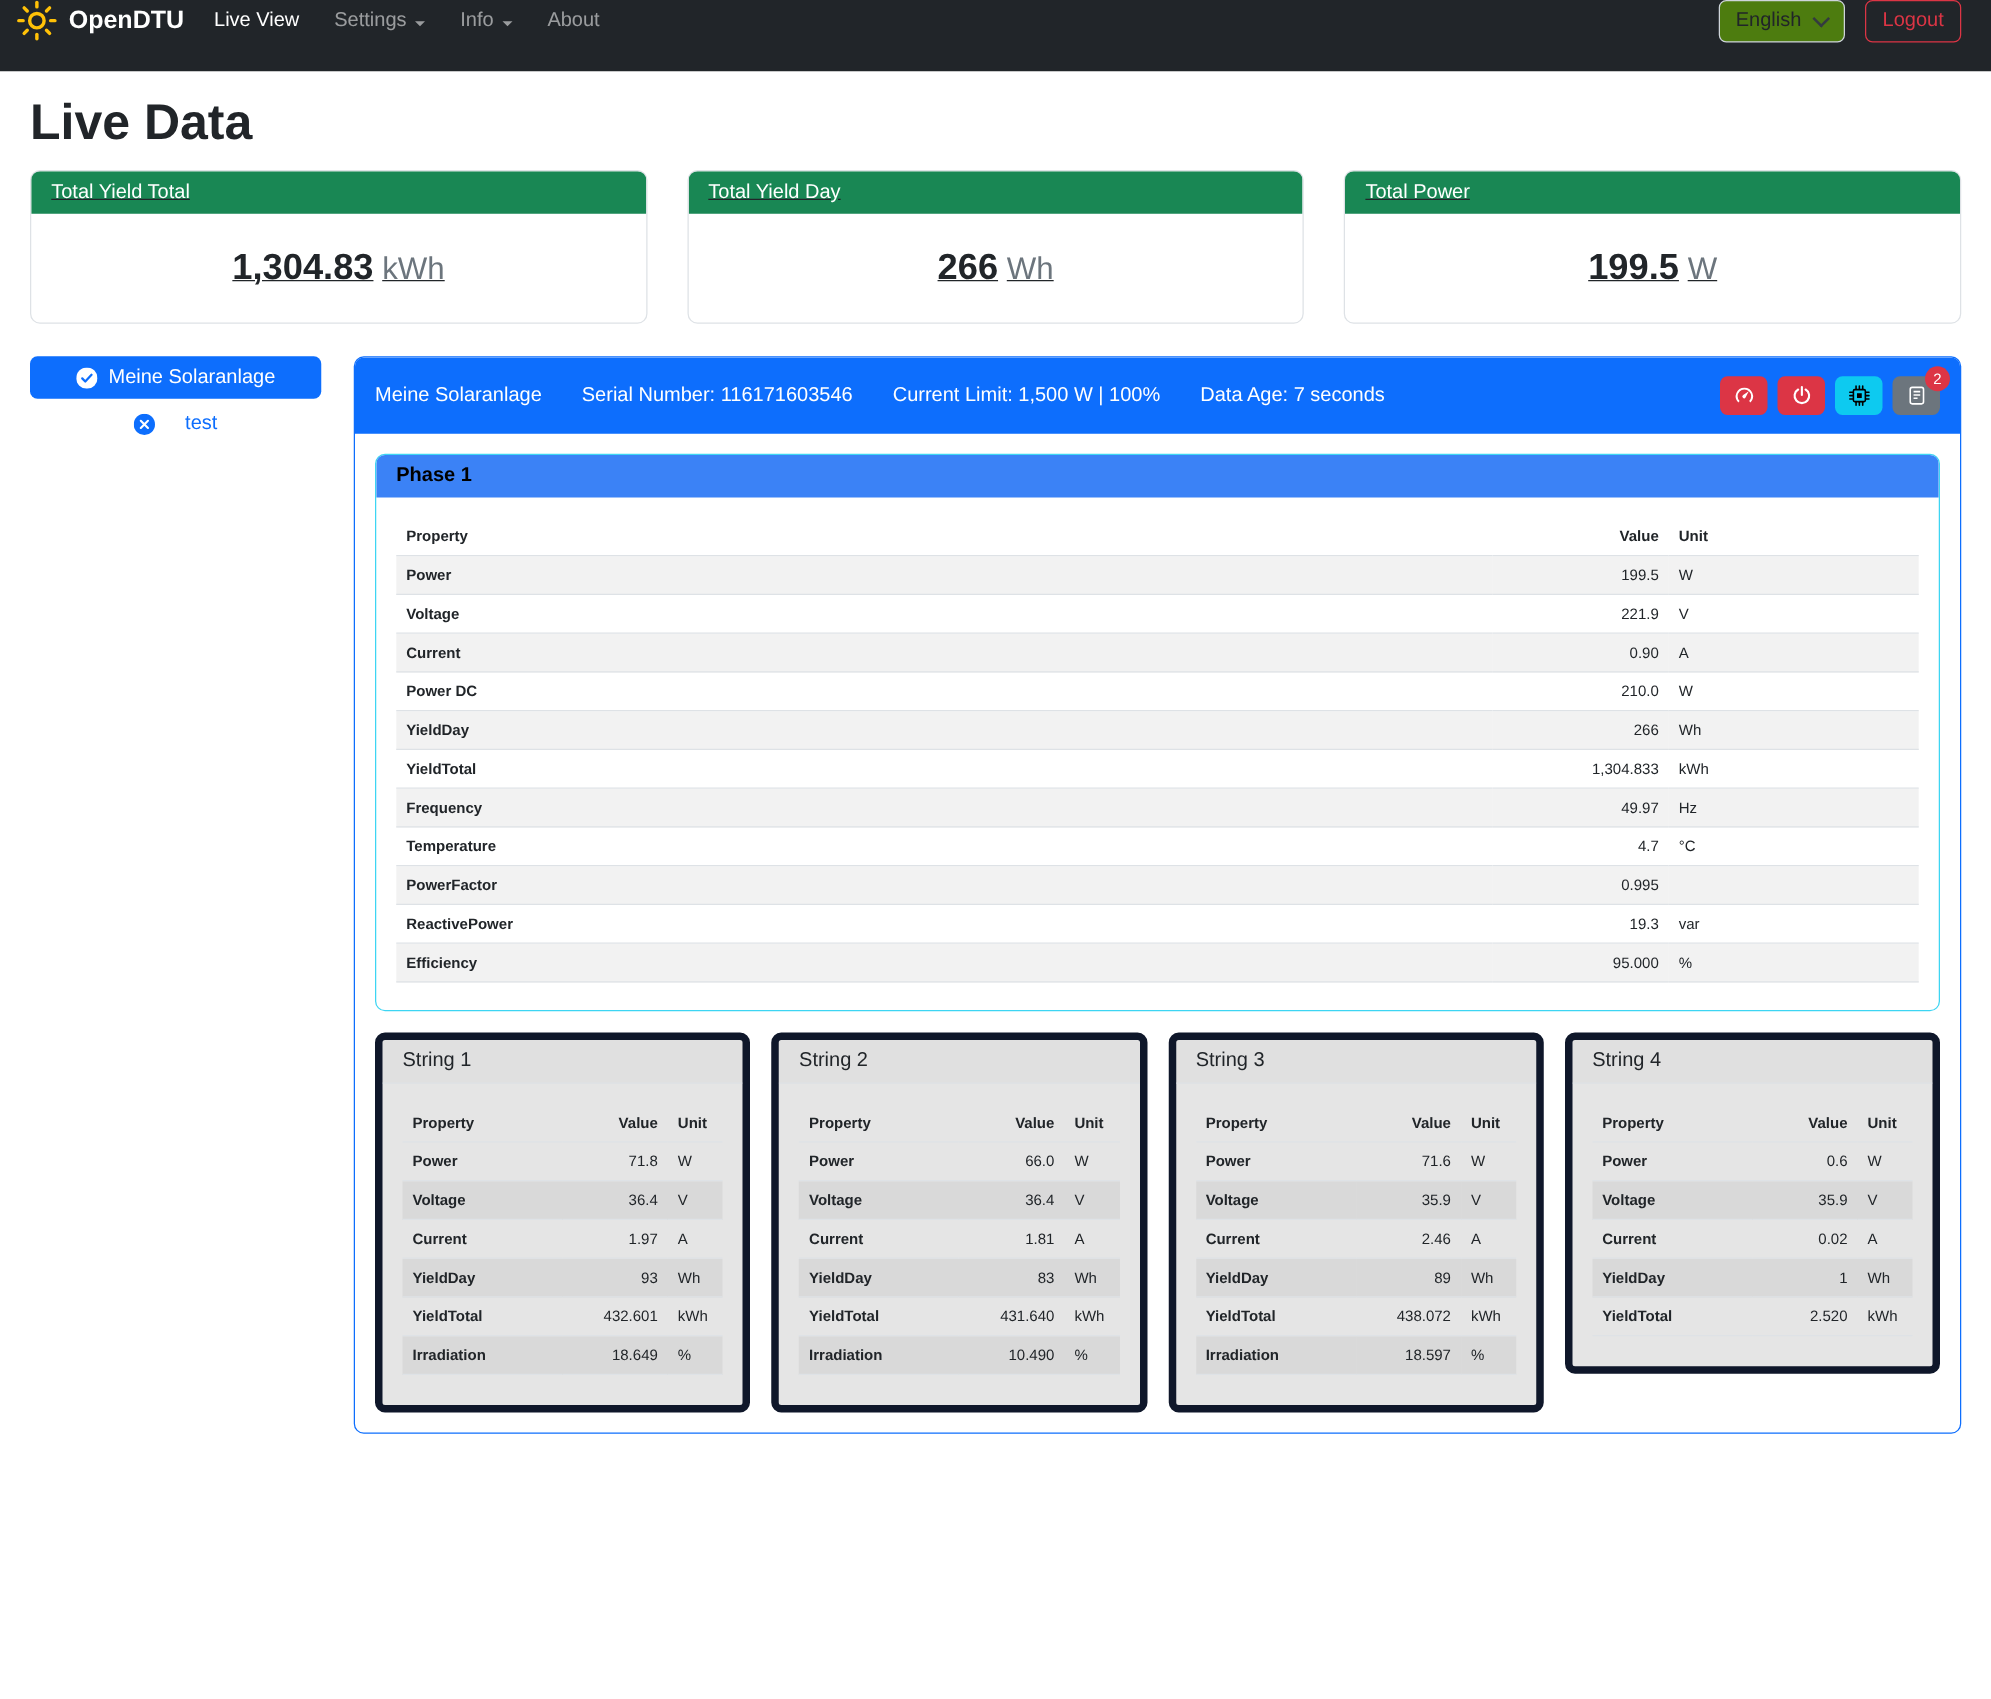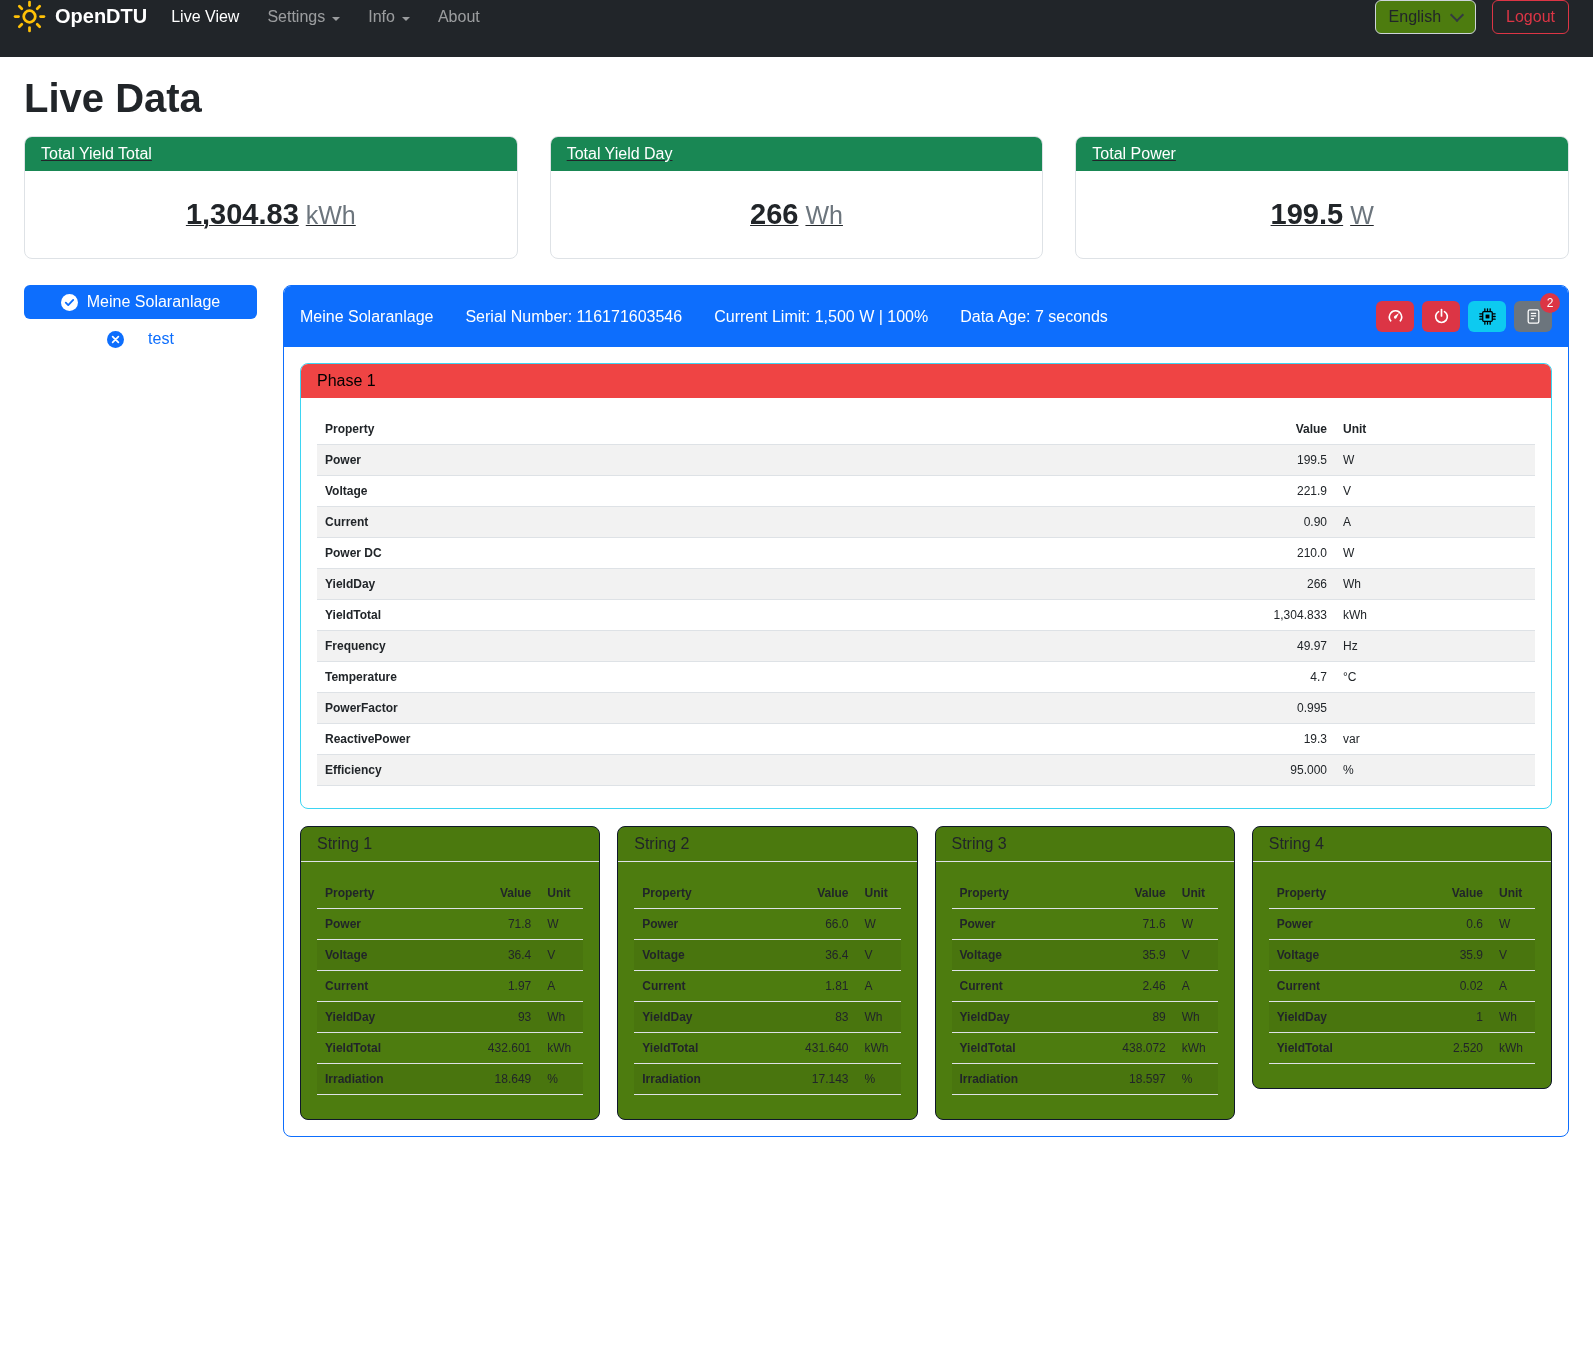--- a/index.html
+++ b/index.html
@@ -51,38 +51,38 @@
   .panel-actions { margin-left:auto; display:flex; gap:8px; }
   .icon-btn { width:38px; height:31px; border-radius:6px; border:none; display:flex; align-items:center; justify-content:center; position:relative; cursor:pointer; padding:0; }
   .icon-btn.danger { background:#dc3545; }
   .icon-btn.info { background:#0dcaf0; }
   .icon-btn.secondary { background:#6c757d; }
   .badge { position:absolute; top:-8px; right:-8px; background:#dc3545; color:#fff; border-radius:50%; min-width:20px; height:20px; font-size:12px; display:flex; align-items:center; justify-content:center; padding:0 4px; }
   .panel-body { padding:16px; }
 
   
   .phase-card { border:1px solid #3dd5f3; border-radius:8px; margin-bottom:17px; overflow:hidden; }
-  .phase-header { background:#ef4444; color:#000; padding:8px 16px; }
+  .phase-header { background:#3b82f6; color:#000; padding:8px 16px;font-weight:bold; }
   .phase-body { padding:16px 16px 22px; }
 
   
   table { width:100%; border-collapse:collapse; font-size:12px; }
   th, td { padding:8px; border-bottom:1px solid #dee2e6; text-align:left; font-weight:400; }
   thead th { font-weight:700; }
   .prop { font-weight:700; }
   .val { text-align:right; }
   tr.striped { background:rgba(0,0,0,.05); }
   .phase-table .unit { width:200px; }
   .phase-table .prop { width:72%; }
   .string-table .unit { width:44px; }
   .string-table .prop { width:50%; }
 
   
   .strings-row { display:grid; grid-template-columns:repeat(4,1fr); gap:17px; align-items:start; }
-  .string-card { border:1px solid #0f172a; border-radius:8px; overflow:hidden; background:#4d7c0f; }
+  .string-card { border:6px solid #0f172a; border-radius:8px; overflow:hidden; background:#e5e5e5; }
   .string-header { padding:8px 16px; border-bottom:1px solid #dee2e6; background:rgba(0,0,0,.02); }
   .string-body { padding:16px 16px 24px; }
 </style>
 </head>
 <body>
 
 <nav class="navbar">
   <a class="brand">
     <span style="display:flex;">
       <svg viewBox="0 0 24 24" width="33" height="33">
@@ -384,21 +384,21 @@
                       <td class="val">83</td>
                       <td class="unit">Wh</td>
                     </tr>
                     <tr>
                       <th class="prop">YieldTotal</th>
                       <td class="val">431.640</td>
                       <td class="unit">kWh</td>
                     </tr>
                     <tr class="striped">
                       <th class="prop">Irradiation</th>
-                      <td class="val">17.143</td>
+                      <td class="val">10.490</td>
                       <td class="unit">%</td>
                     </tr>
                   </tbody>
                 </table>
               </div>
             </div>
             <div class="string-card">
               <div class="string-header">String 3</div>
               <div class="string-body">
                 <table class="string-table">

